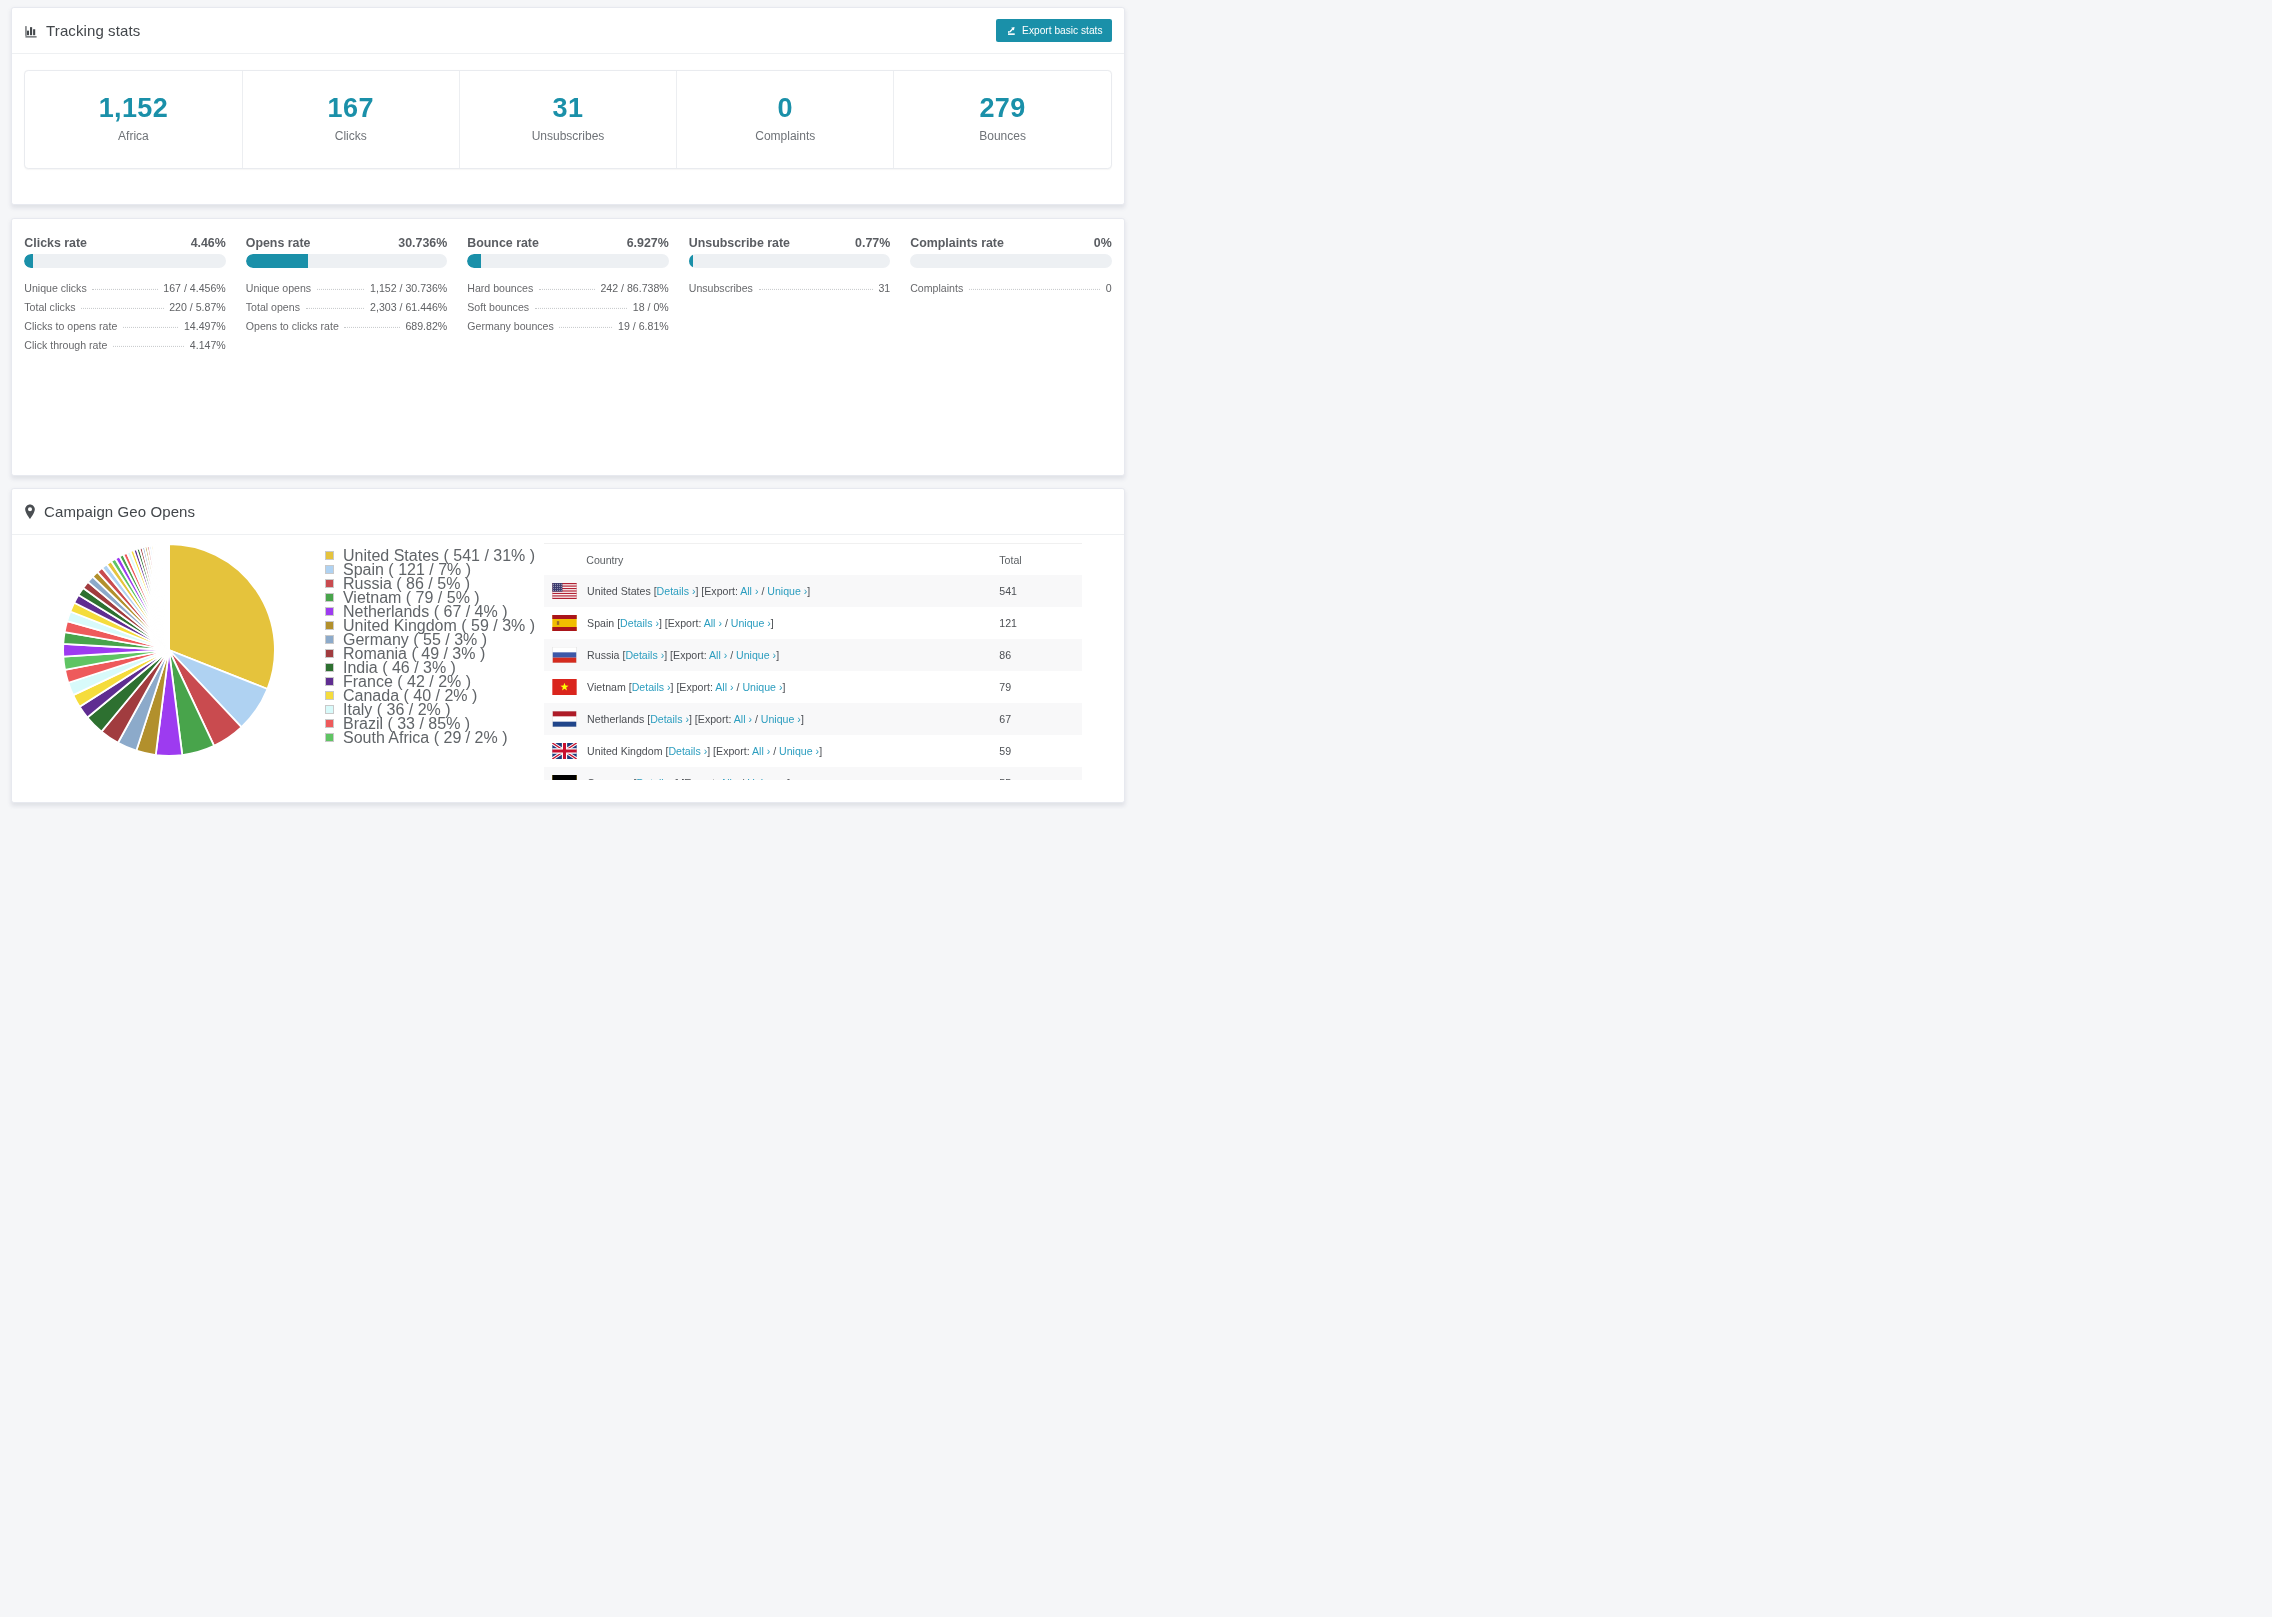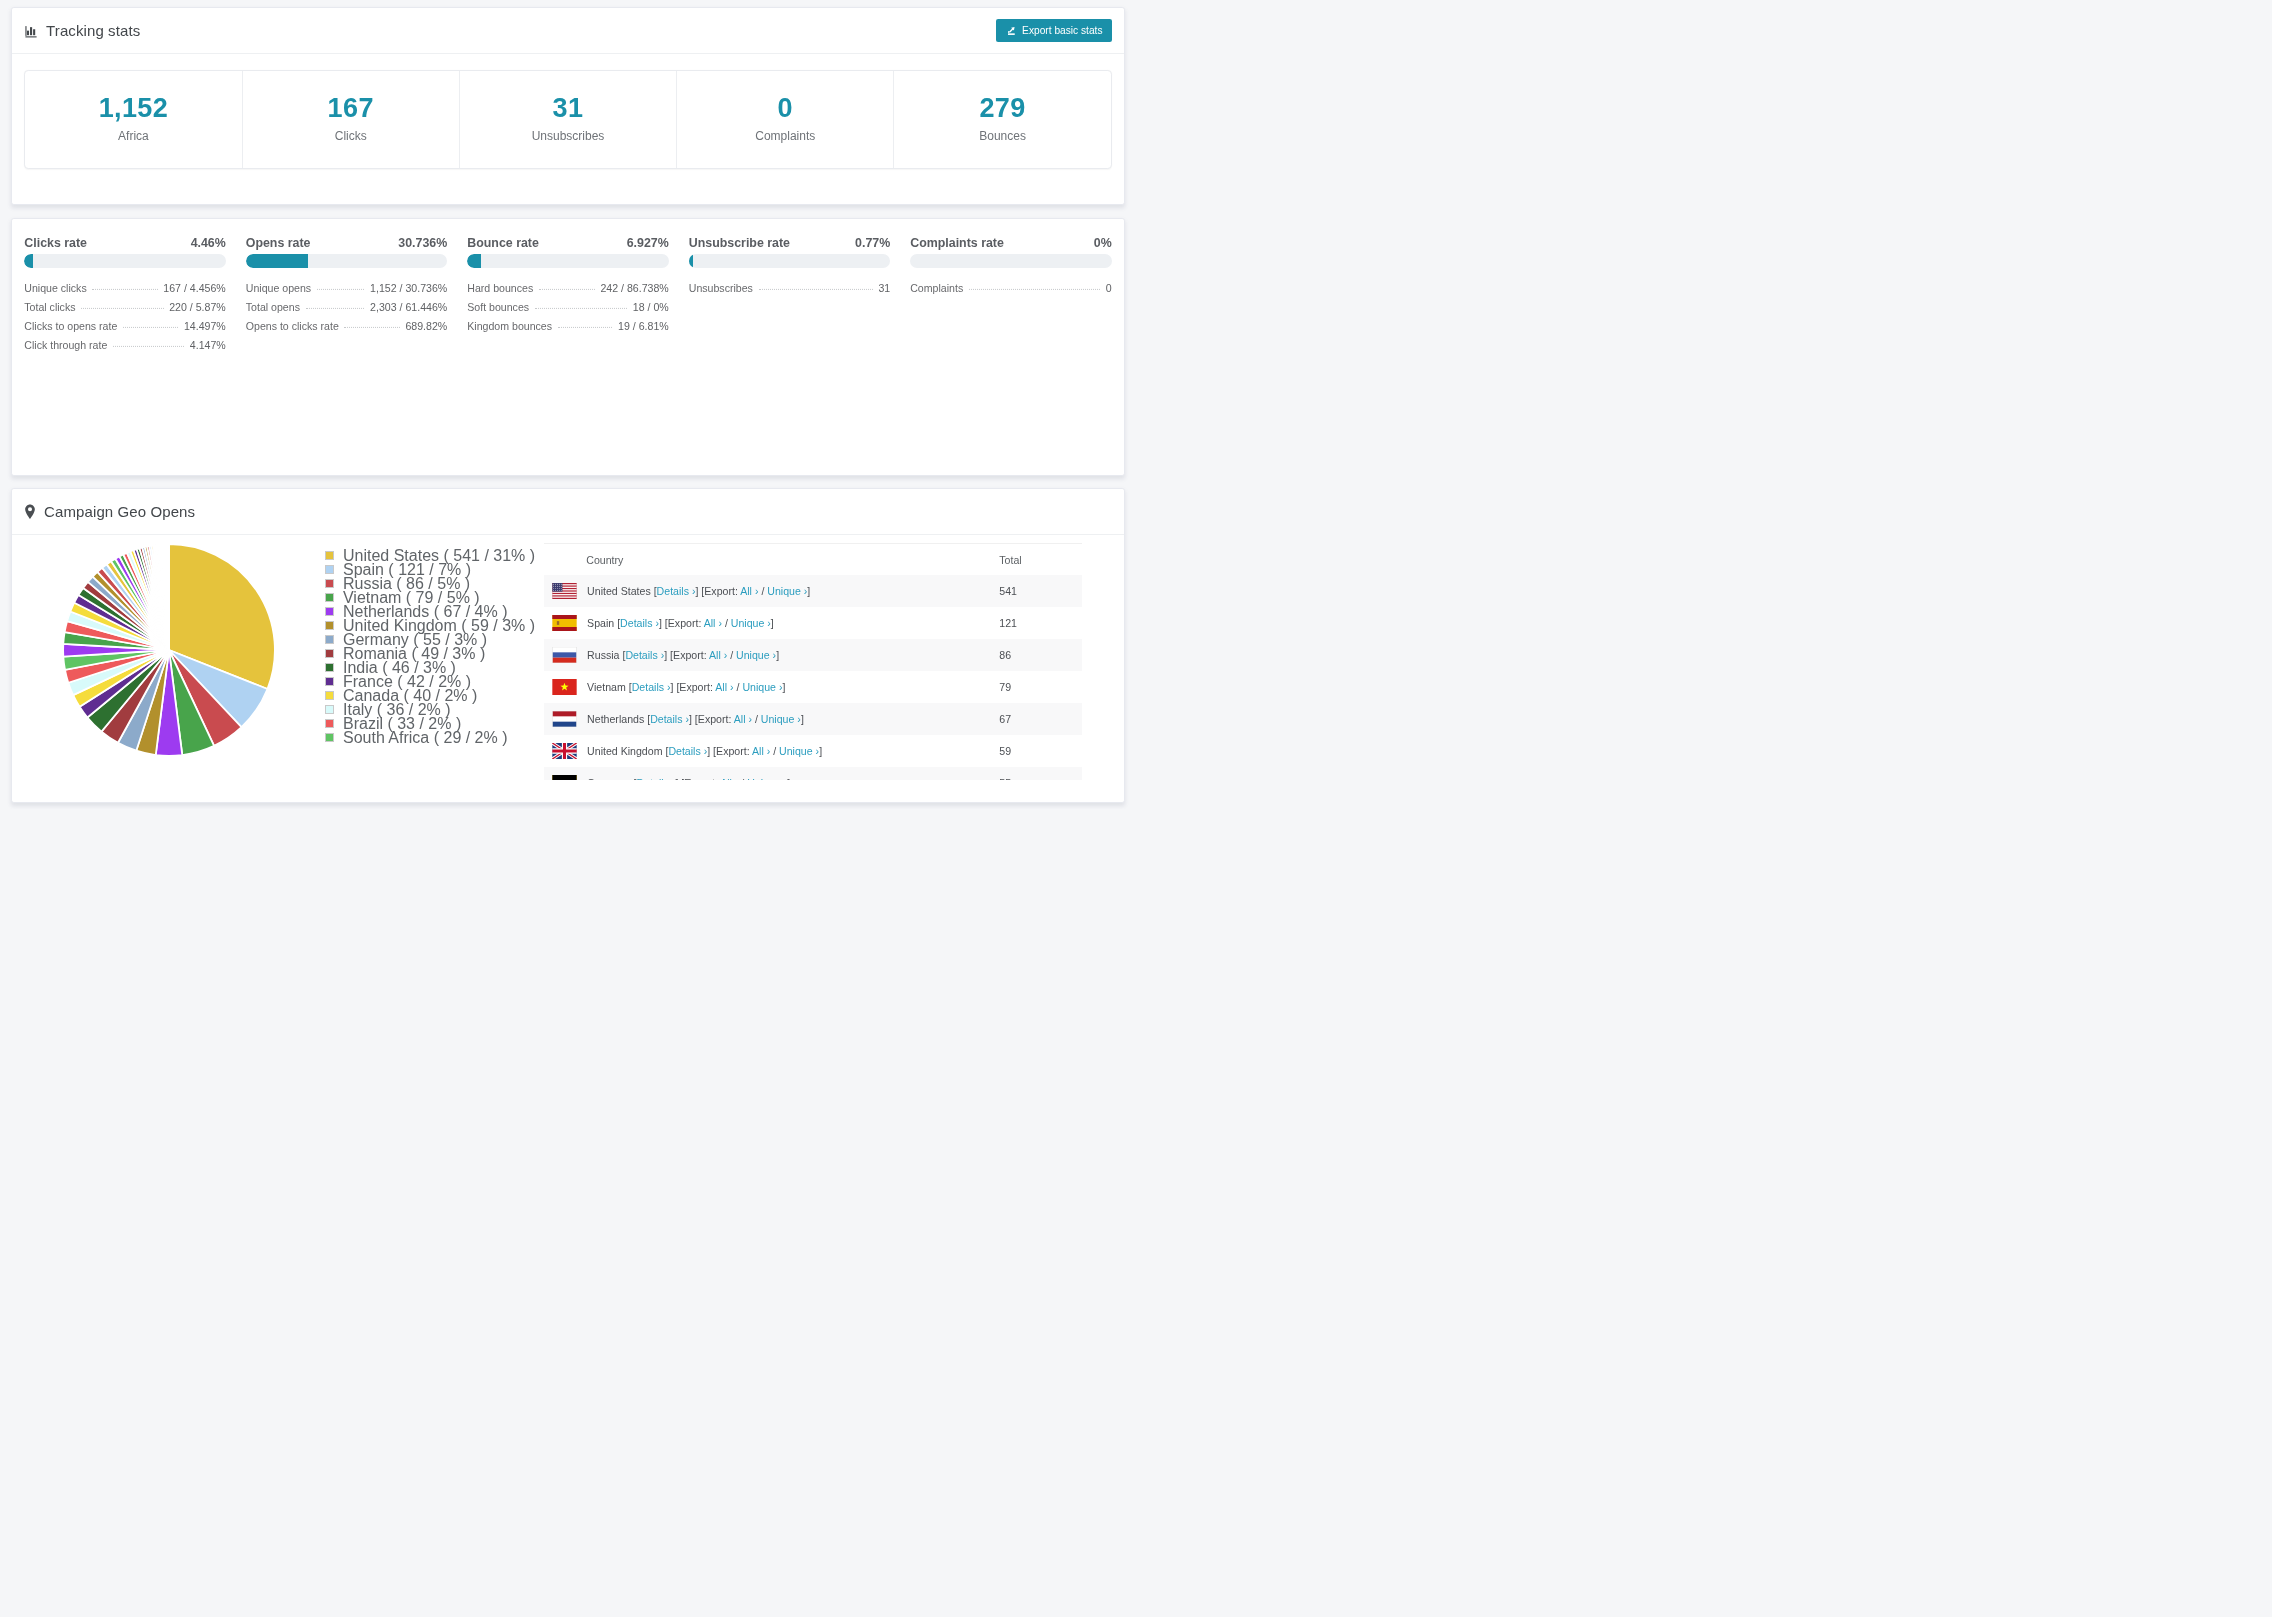--- a/index.html
+++ b/index.html
@@ -203,21 +203,21 @@
               <span class="lbl">Hard bounces</span>
               <span class="leader"></span>
               <span class="val">242 / 86.738%</span>
             </div>
             <div class="rate-row">
               <span class="lbl">Soft bounces</span>
               <span class="leader"></span>
               <span class="val">18 / 0%</span>
             </div>
             <div class="rate-row">
-              <span class="lbl">Kingdom bounces</span>
+              <span class="lbl">Germany bounces</span>
               <span class="leader"></span>
               <span class="val">19 / 6.81%</span>
             </div>
           </div>
         </div>
         <div class="rate-sec">
           <div class="rate-head">
             <span>Unsubscribe rate</span>
             <span>0.77%</span>
           </div>
@@ -360,21 +360,21 @@
           <div class="legend-item">
             <span class="legend-swatch" style="background: rgb(245, 220, 60);"></span>
             <span>Canada ( 40 / 2% )</span>
           </div>
           <div class="legend-item">
             <span class="legend-swatch" style="background: rgb(216, 250, 250);"></span>
             <span>Italy ( 36 / 2% )</span>
           </div>
           <div class="legend-item">
             <span class="legend-swatch" style="background: rgb(238, 90, 91);"></span>
-            <span>Brazil ( 33 / 2% )</span>
+            <span>Brazil ( 33 / 85% )</span>
           </div>
           <div class="legend-item">
             <span class="legend-swatch" style="background: rgb(95, 196, 99);"></span>
             <span>South Africa ( 29 / 2% )</span>
           </div>
         </div>
       <div id="geo-table">
           <div class="t-head">
             <div class="c-country">Country</div>
             <div class="c-total">Total</div>

